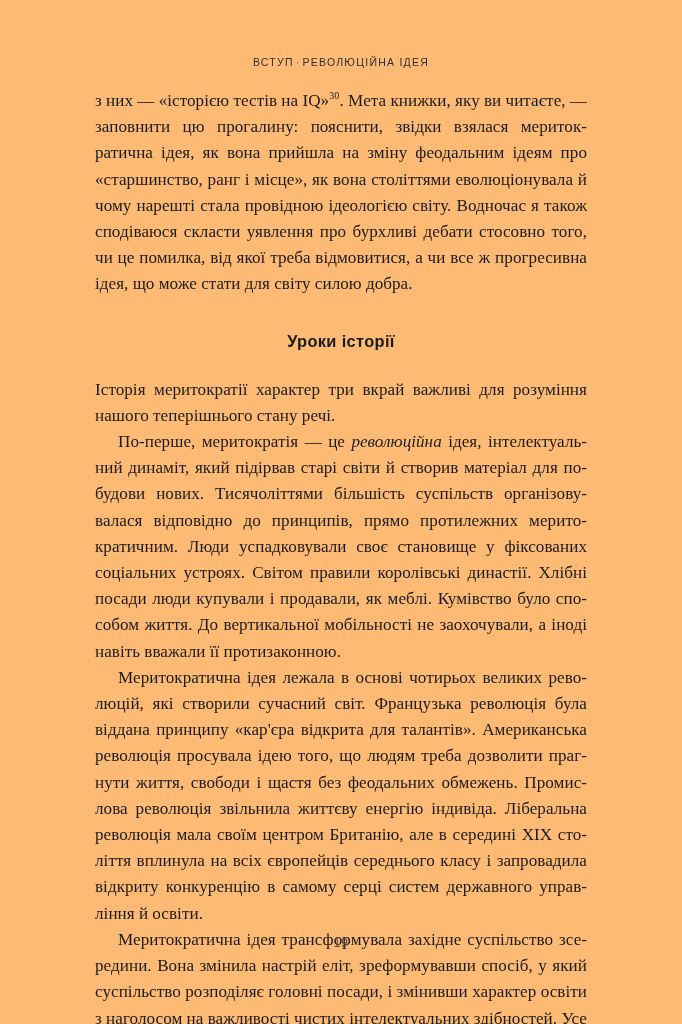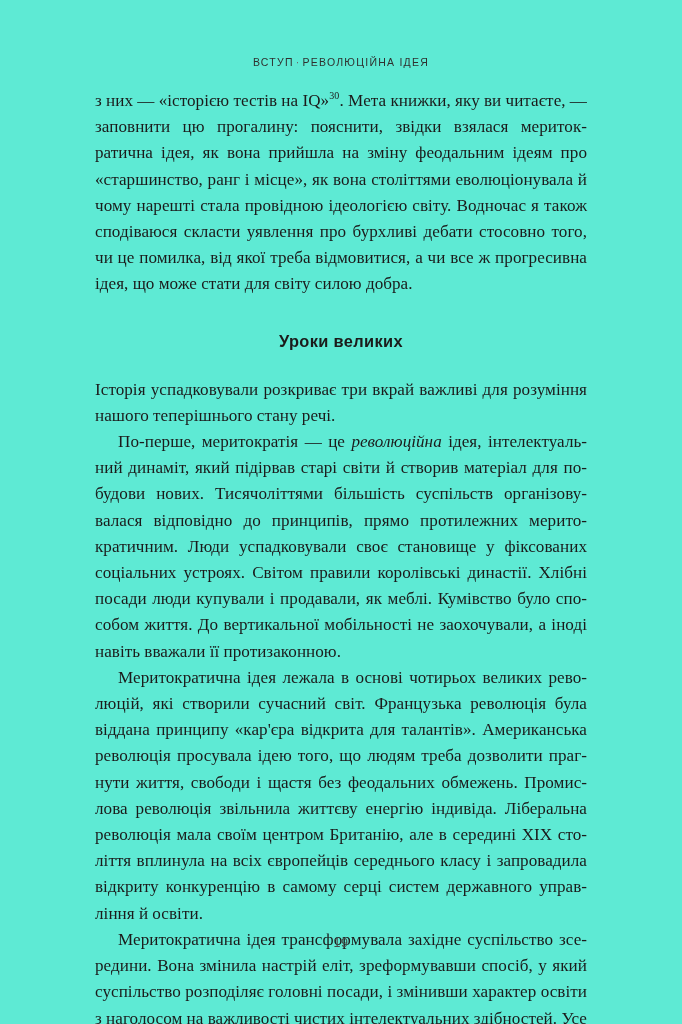--- a/index.html
+++ b/index.html
@@ -4,21 +4,21 @@
 <style>
   html, body {
     margin: 0;
     padding: 0;
     background: #ffffff;
   }
   .page {
     position: relative;
     width: 682px;
     height: 1024px;
-    background: #5eead4;
+    background: #fdba74;
     overflow: hidden;
     box-sizing: border-box;
   }
   .running-head {
     position: absolute;
     top: 56px;
     left: 0;
     right: 0;
     text-align: center;
     font-family: "Liberation Sans", sans-serif;
@@ -96,25 +96,25 @@
   <div class="running-head">
     <span class="small-caps">Вступ</span><span class="sep">·</span><span class="small-caps">Революційна ідея</span>
   </div>
 
   <div class="content">
 
     <p class="body-text"><span>з них — «історією тестів на IQ»</span><sup class="fn">30</sup><span>. Мета книжки, яку ви читаєте, — заповнити цю прогалину: пояснити, звідки взялася мериток­ратична ідея, як вона прийшла на зміну феодальним ідеям про «стар­шинство, ранг і місце», як вона століттями еволюціонувала й чому нарешті стала провідною ідеологією світу. Водночас я також споді­ваюся скласти уявлення про бурхливі дебати стосовно того, чи це помилка, від якої треба відмовитися, а чи все ж прогресивна ідея, що може стати для світу силою добра.</span></p>
 
     <div class="gap-before-heading"></div>
 
-    <h2 class="section-heading">Уроки великих</h2>
+    <h2 class="section-heading">Уроки історії</h2>
 
     <div class="gap-after-heading"></div>
 
-    <p class="body-text">Історія успадковували розкриває три вкрай важливі для розуміння нашого теперішнього стану речі.</p>
+    <p class="body-text">Історія меритократії характер три вкрай важливі для розуміння нашого теперішнього стану речі.</p>
 
     <p class="body-text indent"><span>По-перше, меритократія — це </span><em class="it">революційна</em><span> ідея, інтелектуаль­ний динаміт, який підірвав старі світи й створив матеріал для по­будови нових. Тисячоліттями більшість суспільств організову­валася відповідно до принципів, прямо протилежних мерито­кратичним. Люди успадковували своє становище у фіксованих соціальних устроях. Світом правили королівські династії. Хлібні посади люди купували і продавали, як меблі. Кумівство було спо­собом життя. До вертикальної мобільності не заохочували, а іно­ді навіть вважали її протизаконною.</span></p>
 
     <p class="body-text indent">Меритократична ідея лежала в основі чотирьох великих рево­люцій, які створили сучасний світ. Французька революція була віддана принципу «кар'єра відкрита для талантів». Американська революція просувала ідею того, що людям треба дозволити праг­нути життя, свободи і щастя без феодальних обмежень. Промис­лова революція звільнила життєву енергію індивіда. Ліберальна революція мала своїм центром Британію, але в середині XIX сто­ліття вплинула на всіх європейців середнього класу і запровадила відкриту конкуренцію в самому серці систем державного управ­ління й освіти.</p>
 
     <p class="body-text indent">Меритократична ідея трансформувала західне суспільство зсе­редини. Вона змінила настрій еліт, зреформувавши спосіб, у який суспільство розподіляє головні посади, і змінивши характер осві­ти з наголосом на важливості чистих інтелектуальних здібнос­тей. Усе це відбулося шляхом перевизначення основних сил, які</p>
 
   </div>
 
   <div class="folio">19</div>

